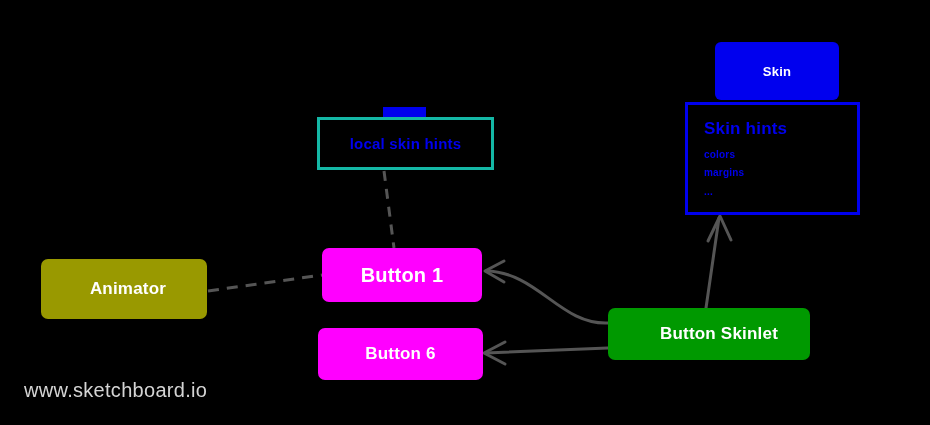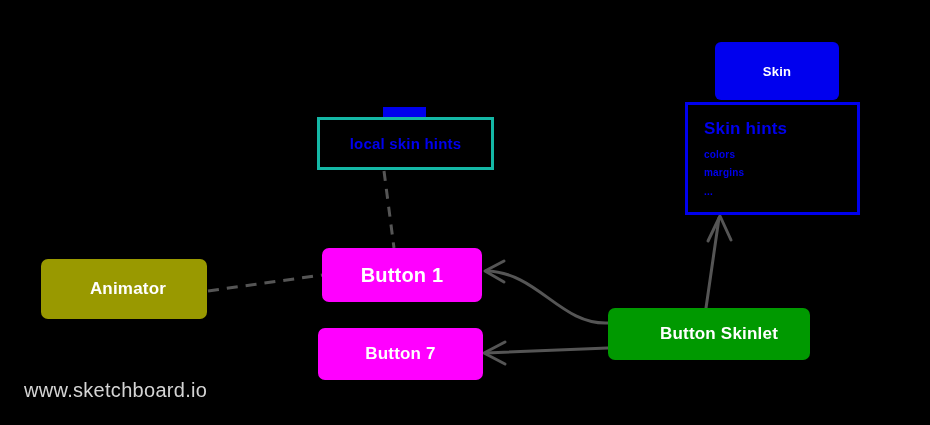--- a/index.html
+++ b/index.html
@@ -173,21 +173,21 @@
 
   <div class="node filled" id="node-animator">
     <span class="node-label">Animator</span>
   </div>
 
   <div class="node filled" id="node-button1">
     <span class="node-label">Button 1</span>
   </div>
 
   <div class="node filled" id="node-button2">
-    <span class="node-label">Button 7</span>
+    <span class="node-label">Button 6</span>
   </div>
 
   <div class="node filled" id="node-skinlet">
     <span class="node-label">Button Skinlet</span>
   </div>
 
   <div class="node filled" id="node-skin">
     <span class="node-label">Skin</span>
   </div>
 

